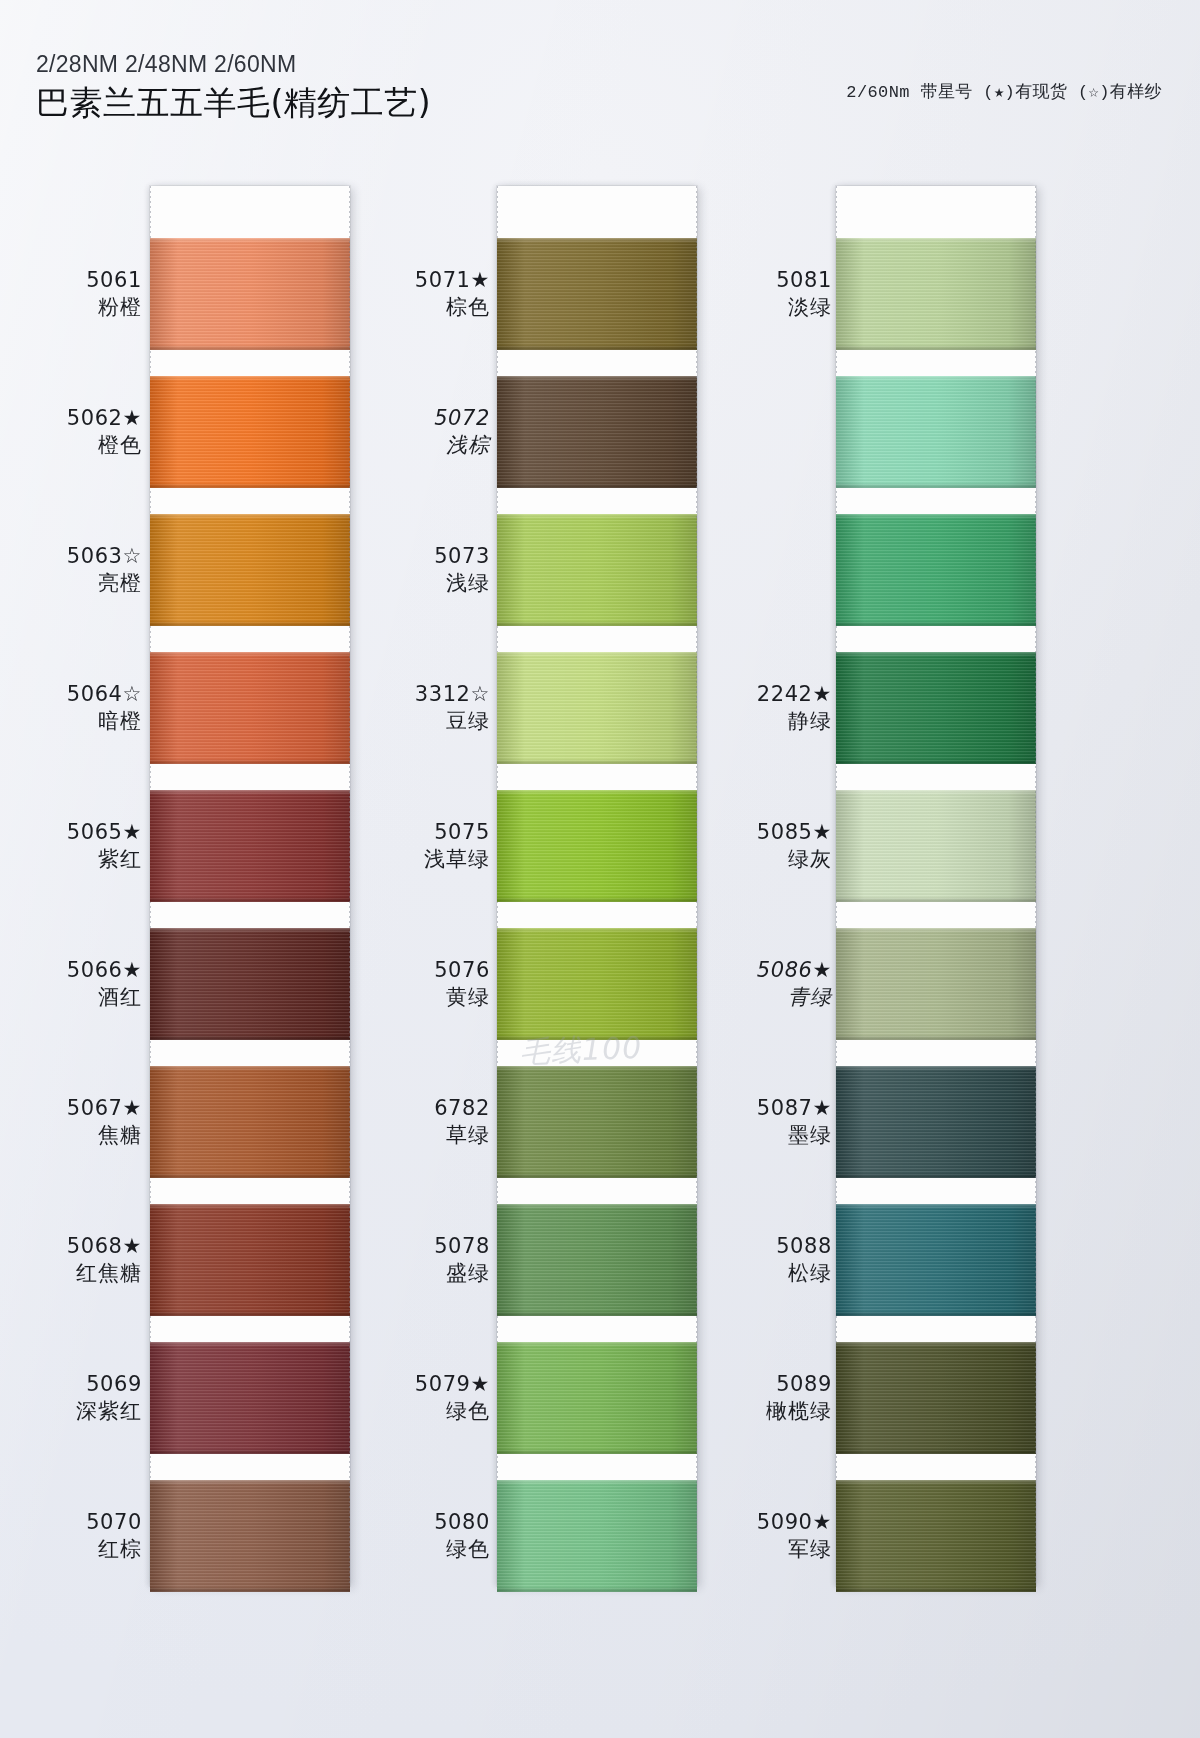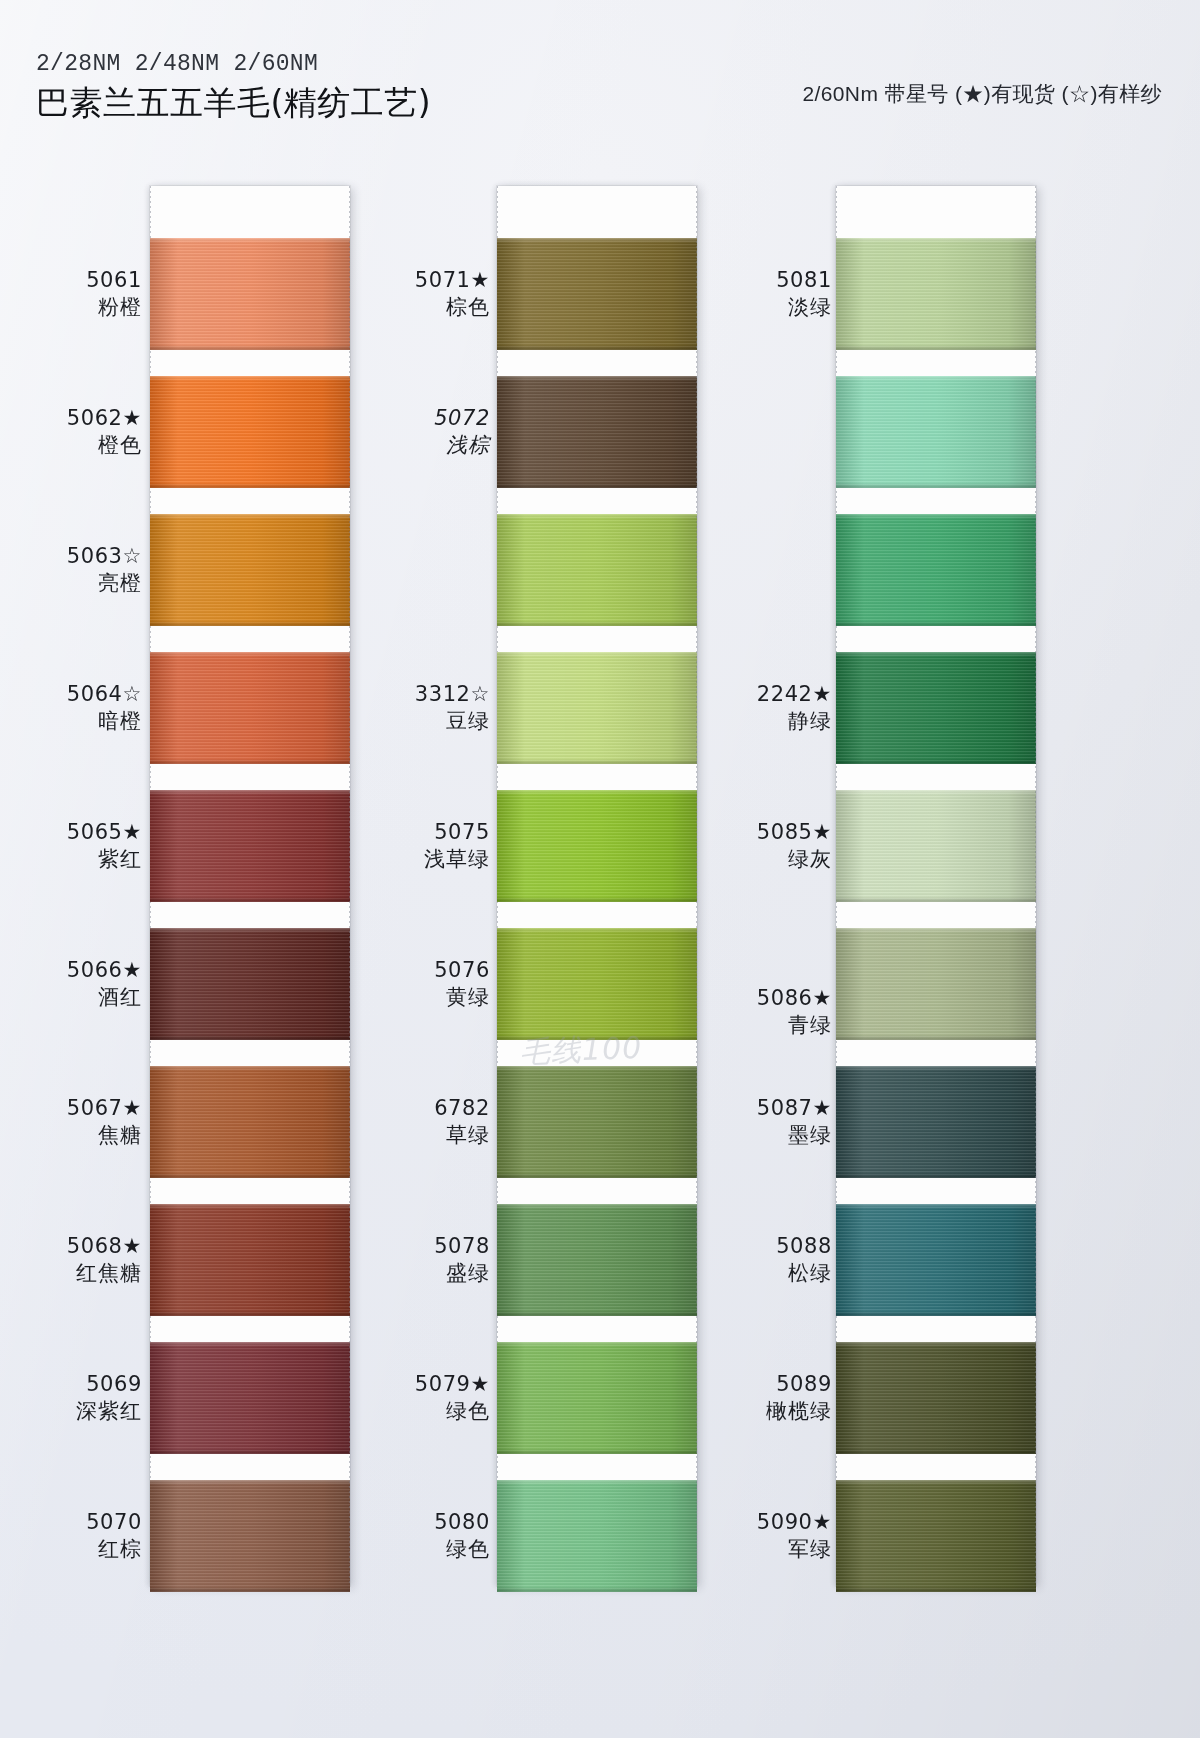--- a/index.html
+++ b/index.html
@@ -20,31 +20,31 @@
     content:"";position:absolute;inset:0;
     background:linear-gradient(105deg, rgba(255,255,255,.55) 0%, rgba(255,255,255,0) 28%, rgba(0,0,0,.015) 70%, rgba(0,0,0,.05) 100%);
     pointer-events:none;
   }
 
   
   .header{position:absolute;left:0;top:0;width:1200px;height:150px;}
   .hdr-left{position:absolute;left:36px;top:52px;}
   .hdr-sub{
     font-size:23px;color:#30343c;letter-spacing:.3px;line-height:1.1;
-    font-family:Liberation Mono, monospace;
+    font-family:Liberation Sans, sans-serif;
   }
   .hdr-title{
     font-size:33px;color:#111317;line-height:1.25;margin-top:5px;
     font-family:"DejaVu Sans","Liberation Sans",sans-serif;
     letter-spacing:.5px;
   }
   .hdr-right{
     position:absolute;right:38px;top:80px;
-    font-size:21px;color:#25282f;letter-spacing:.4px;
-    font-family:Liberation Sans, sans-serif;
+    font-size:17px;color:#25282f;letter-spacing:.4px;
+    font-family:Liberation Mono, monospace;
     white-space:nowrap;
   }
 
   
   .board{position:absolute;left:0;top:150px;width:1200px;height:1588px;}
 
   .column{position:absolute;top:0;height:1588px;}
   .col-1{left:0;width:400px;}
   .col-2{left:352px;width:400px;}
   .col-3{left:700px;width:400px;}
@@ -279,20 +279,24 @@
         </div>
       </div>
   <div class="label" style="top: 118px;">
         <div class="code">5071★</div>
         <div class="name">棕色</div>
       </div>
       <div class="label" style="top: 256px; font-style: italic;">
         <div class="code">5072</div>
         <div class="name">浅棕</div>
       </div>
+      <div class="label" style="top: 394px;">
+        <div class="code">5073</div>
+        <div class="name">浅绿</div>
+      </div>
       <div class="label" style="top: 532px;">
         <div class="code">3312☆</div>
         <div class="name">豆绿</div>
       </div>
       <div class="label" style="top: 670px;">
         <div class="code">5075</div>
         <div class="name">浅草绿</div>
       </div>
       <div class="label" style="top: 808px;">
         <div class="code">5076</div>
@@ -373,21 +377,21 @@
         <div class="name">淡绿</div>
       </div>
       <div class="label" style="top: 532px;">
         <div class="code">2242★</div>
         <div class="name">静绿</div>
       </div>
       <div class="label" style="top: 670px;">
         <div class="code">5085★</div>
         <div class="name">绿灰</div>
       </div>
-      <div class="label" style="top: 836px;">
+      <div class="label" style="top: 808px; font-style: italic;">
         <div class="code">5086★</div>
         <div class="name">青绿</div>
       </div>
       <div class="label" style="top: 946px;">
         <div class="code">5087★</div>
         <div class="name">墨绿</div>
       </div>
       <div class="label" style="top: 1084px;">
         <div class="code">5088</div>
         <div class="name">松绿</div>

